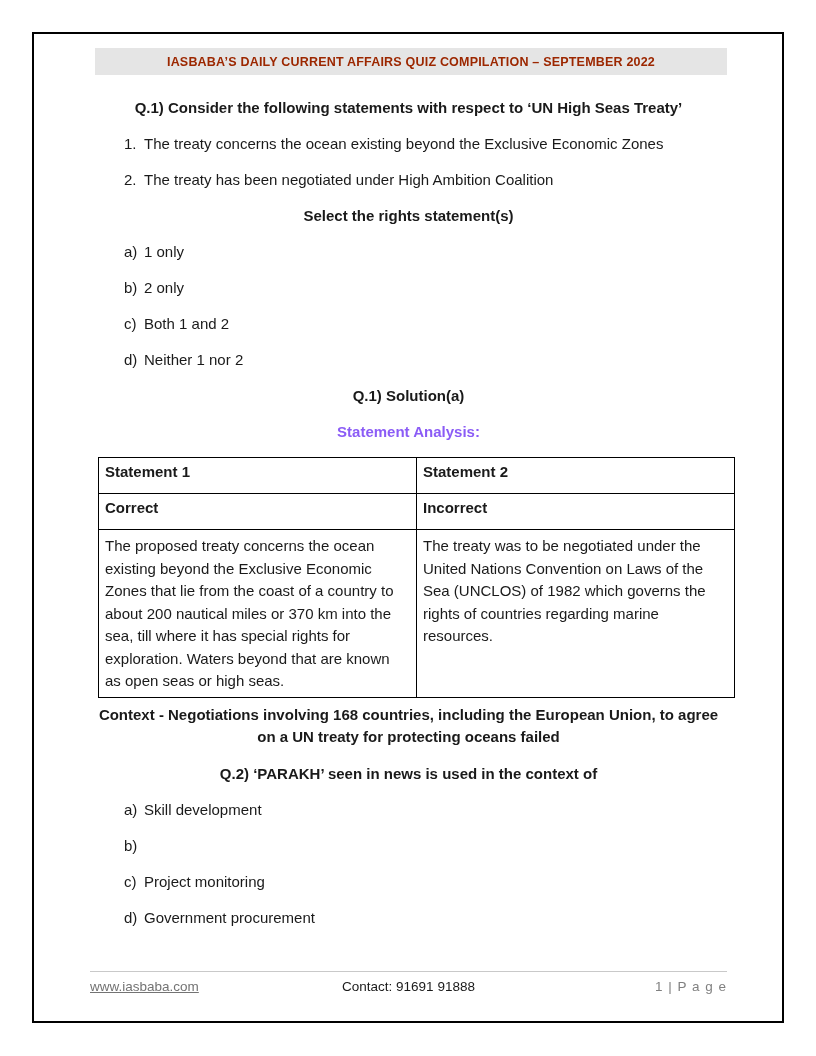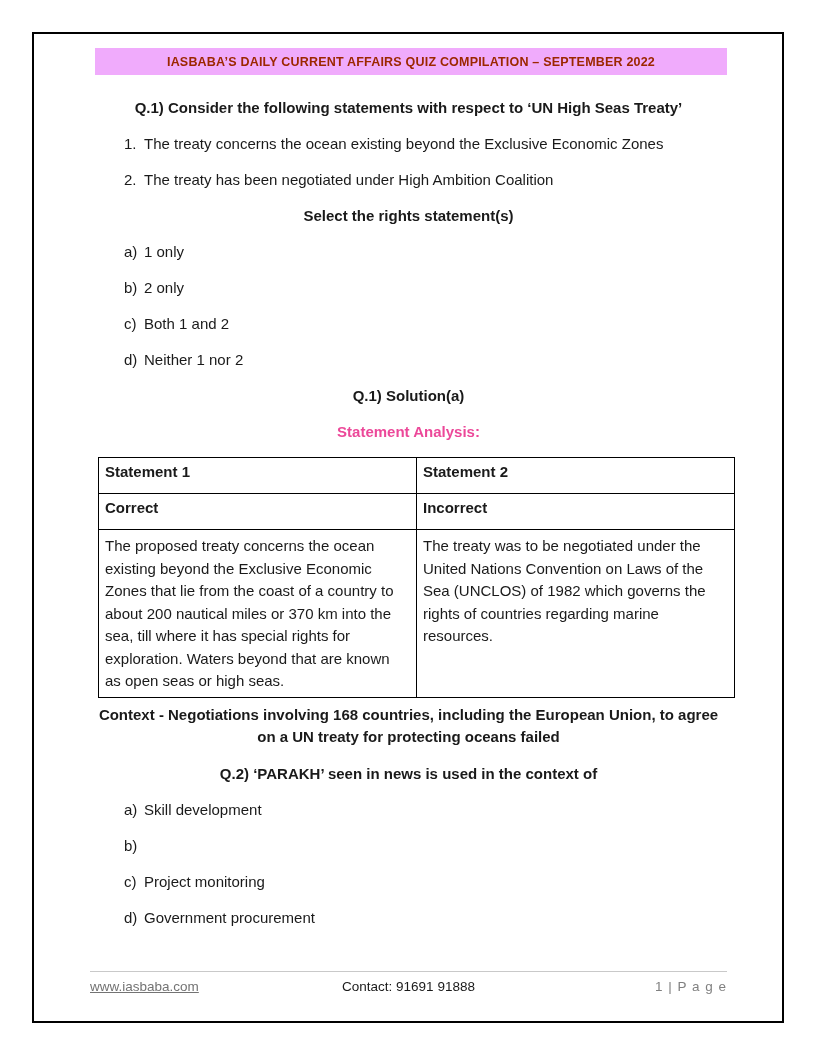--- a/index.html
+++ b/index.html
@@ -16,31 +16,31 @@
     position: absolute;
     left: 32px; top: 32px;
     width: 752px; height: 991px;
     border: 2px solid #000000;
   }
   .content { padding: 14px 55px 0 56px; }
 
   .banner {
     height: 27px;
     margin: 0 0 0 5px;
-    background: #f0abfc;
+    background: #e5e5e5;
     color: #9C2700;
     font-weight: bold;
     font-size: 12.5px;
     letter-spacing: 0.2px;
     display: flex; align-items: center; justify-content: center;
   }
 
   .p { margin: 0 0 15px 0; font-size: 15px; line-height: 21px; text-align: center; }
   .bold { font-weight: bold; }
-  .red { color: #ec4899; }
+  .red { color: #8b5cf6; }
   .h-q1 { margin-top: 22px; }
 
   .li { display: flex; margin: 0 0 15px 0; padding-left: 34px; font-size: 15px; line-height: 21px; }
   .li .marker { flex: 0 0 20px; }
 
   .tbl { width: 100%; border-collapse: collapse; margin: 0 0 6px 8px; table-layout: fixed; }
   .tbl td {
     border: 1px solid #000000;
     vertical-align: top;
     font-size: 15px;

